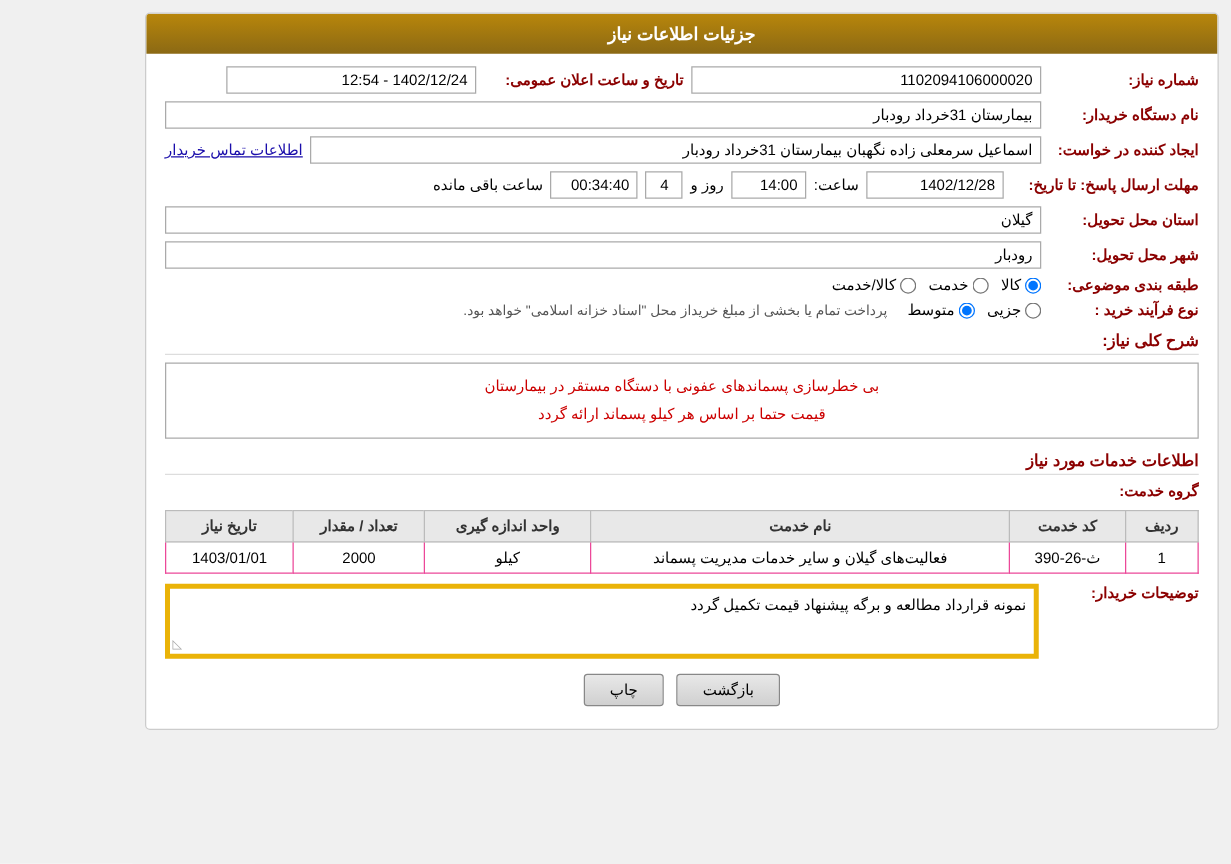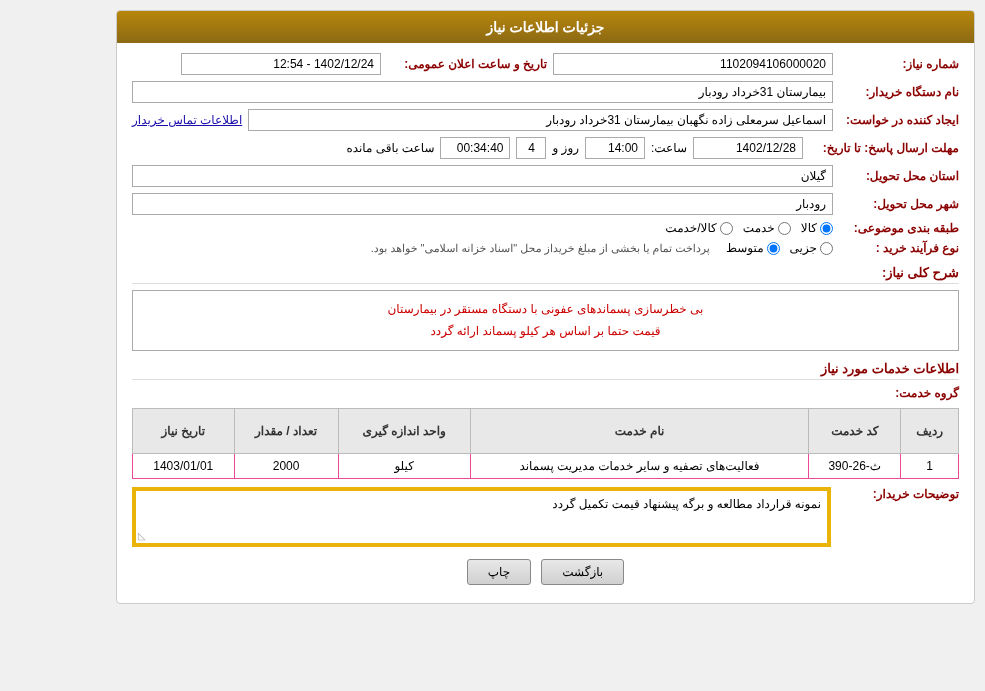--- a/index.html
+++ b/index.html
@@ -78,21 +78,21 @@
     }
     .info-table {
       width: 100%;
       border-collapse: collapse;
       margin-top: 8px;
       margin-bottom: 8px;
     }
     .info-table th {
       background: #e8e8e8;
       border: 1px solid #bbb;
-      padding: 15px 8px;
+      padding: 5px 8px;
       text-align: center;
       font-weight: bold;
       color: #333;
     }
     .info-table td {
       border: 1px solid #ec4899;
       padding: 5px 8px;
       text-align: center;
     }
     .button-row {
@@ -249,21 +249,21 @@
             <th>نام خدمت</th>
             <th>واحد اندازه گیری</th>
             <th>تعداد / مقدار</th>
             <th>تاریخ نیاز</th>
           </tr>
         </thead>
         <tbody id="services-tbody">
         <tr>
               <td>1</td>
               <td>ث-26-390</td>
-              <td>فعالیت‌های تصفیه و سایر خدمات مدیریت پسماند</td>
+              <td>فعالیت‌های گیلان و سایر خدمات مدیریت پسماند</td>
               <td>کیلو</td>
               <td>2000</td>
               <td>1403/01/01</td>
             </tr>
           </tbody>
       </table>
 
       <div class="row-flex">
         <span class="label-cell">توضیحات خریدار:</span>
         <div style="flex:1; border:4px solid #eab308; background:#fff; padding:6px; min-height:60px; position:relative;">

